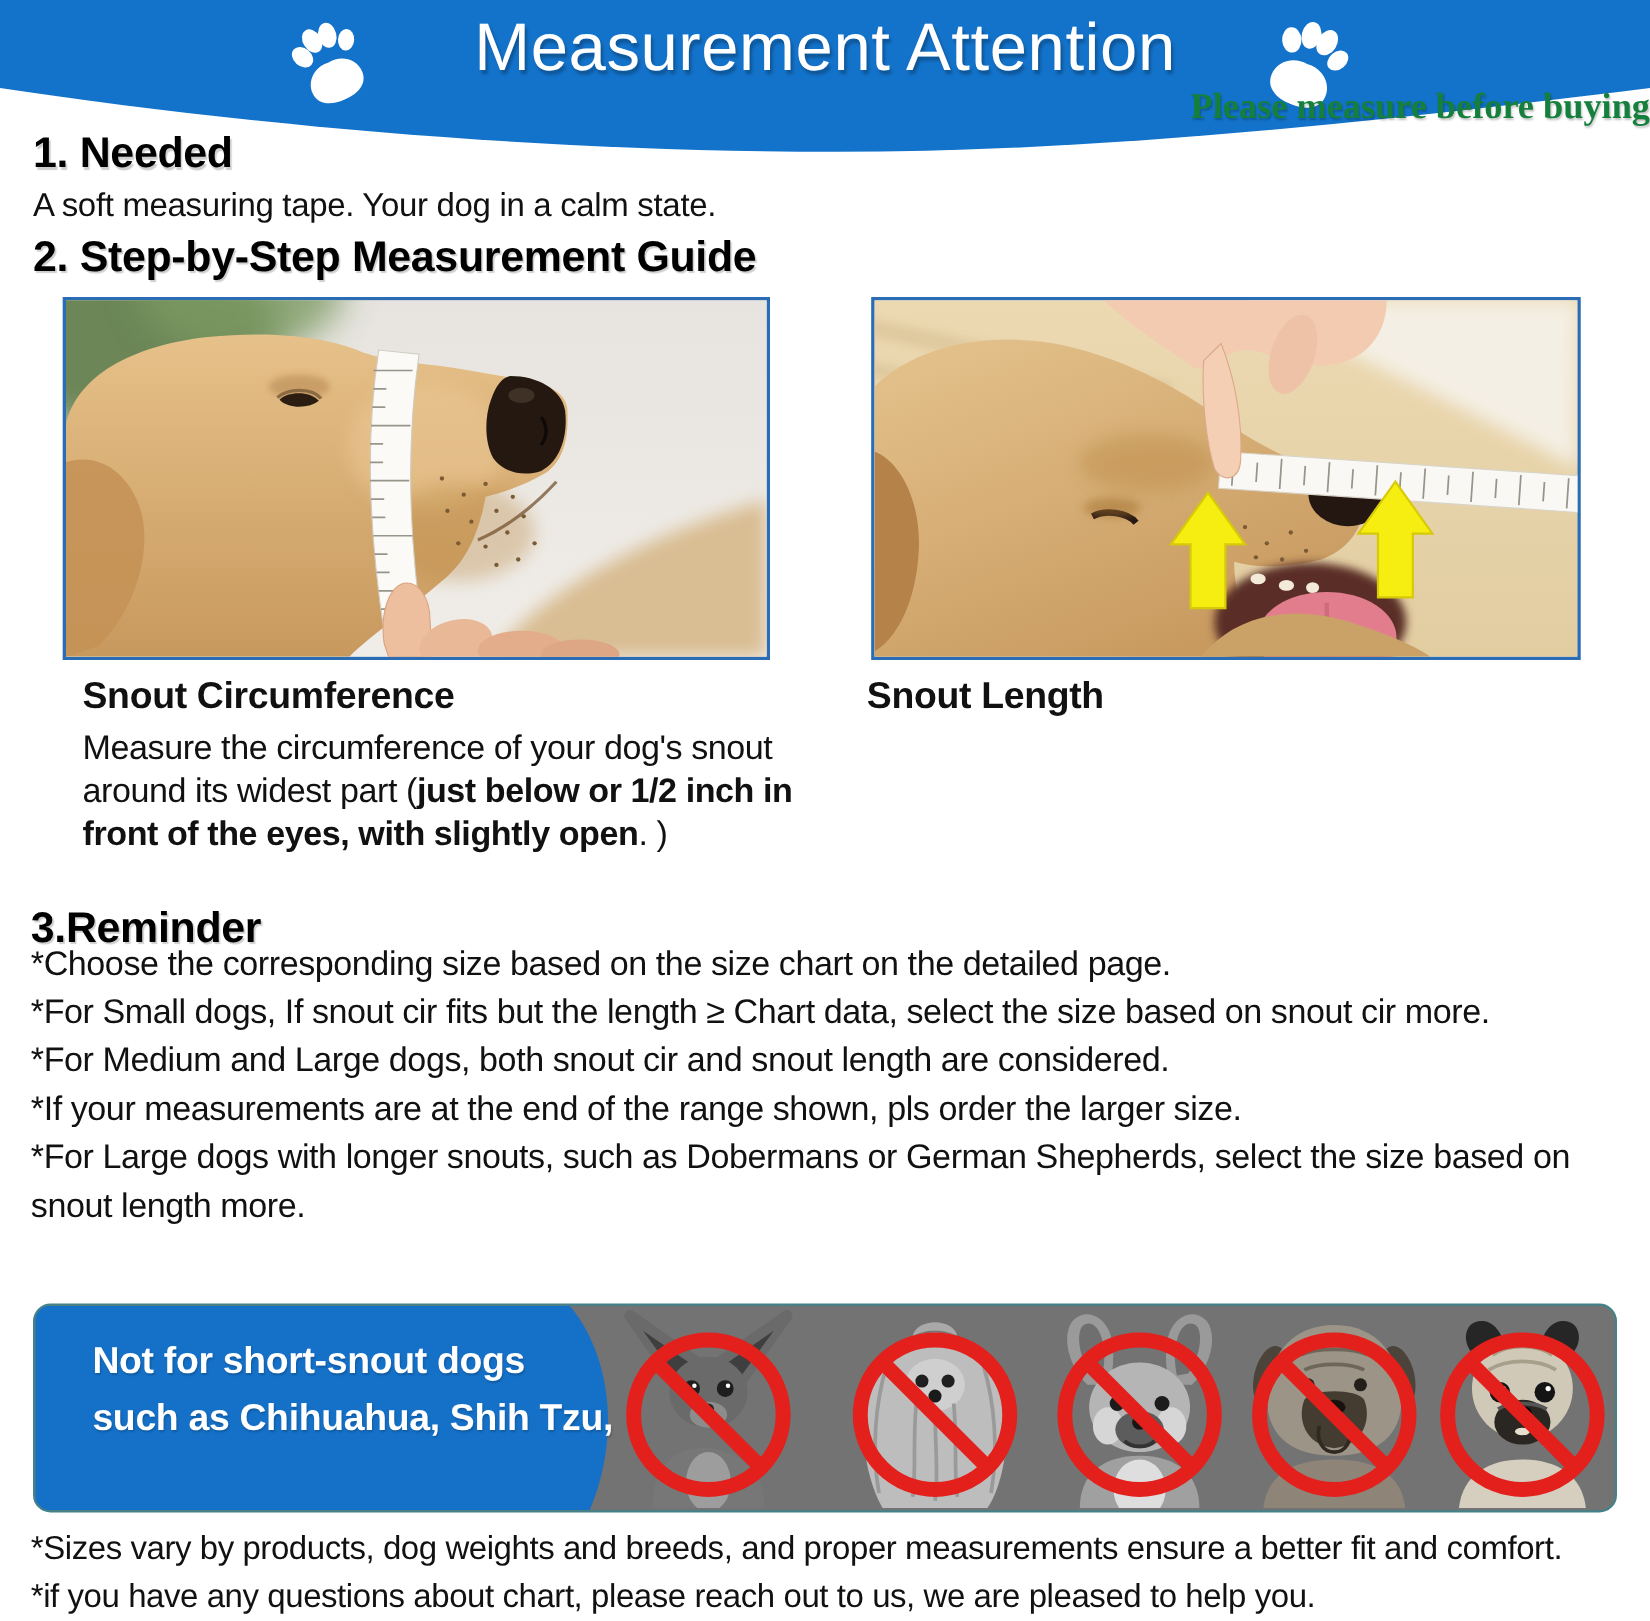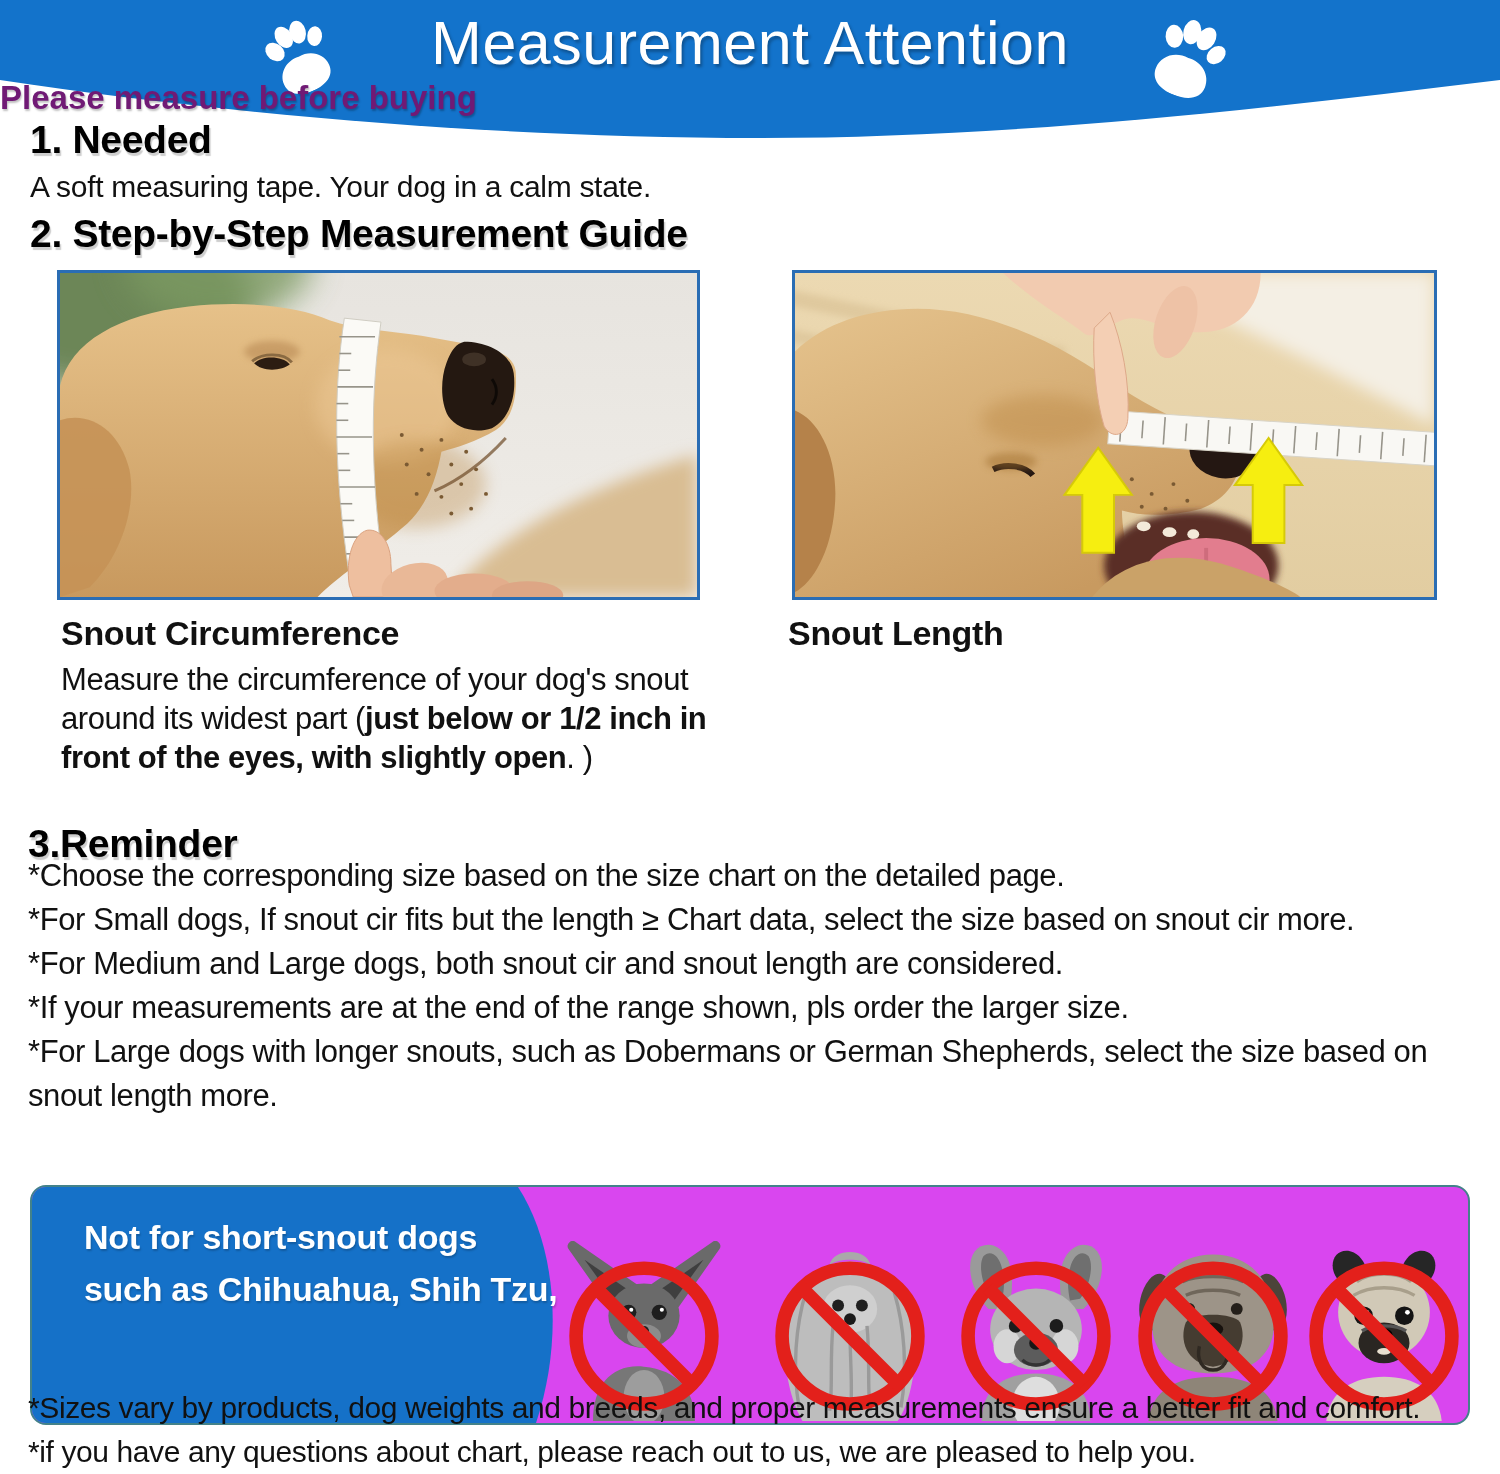--- a/index.html
+++ b/index.html
@@ -5,23 +5,23 @@
   html,body{margin:0;padding:0;background:#ffffff;}
   body{width:1500px;height:1474px;position:relative;overflow:hidden;
        font-family:"Liberation Sans",sans-serif;color:#111;}
 
   
   .banner{position:absolute;top:0;left:0;width:1500px;height:152px;}
   .banner-bg{position:absolute;top:0;left:0;width:1500px;height:152px;}
   .title{position:absolute;top:8px;left:0;width:100%;text-align:center;
          font-size:61px;font-weight:normal;color:#fff;letter-spacing:0.5px;
          text-shadow:2px 3px 3px rgba(0,0,0,.28);}
-  .subtitle{position:absolute;top:79px;left:0;width:100%;text-align:left;
-            font-size:33px;font-weight:bold;color:#701a75;
-            text-shadow:1px 2px 2px rgba(0,0,0,.25);}
+  .subtitle{position:absolute;top:79px;left:0;width:100%;text-align:right;
+            font-size:33px;font-weight:bold;color:#15803d;
+            text-shadow:1px 2px 2px rgba(0,0,0,.25);font-family:Liberation Serif, serif;}
   .paw{position:absolute;}
   .paw-left{left:256px;top:12px;width:82px;height:82px;transform:rotate(-24deg);}
   .paw-right{left:1146px;top:10px;width:88px;height:88px;transform:rotate(22deg);}
 
   
   .bluehead{position:absolute;margin:0;color:#000000;font-weight:bold;font-size:39px;
             letter-spacing:-0.3px;text-shadow:1.5px 2.5px 1px rgba(80,80,80,.28);}
   #h-needed{top:118px;left:30px;}
   #p-needed{position:absolute;top:170px;left:30px;margin:0;font-size:30px;font-weight:500;
             letter-spacing:-0.3px;}
@@ -29,35 +29,35 @@
 
   
   .photo{position:absolute;top:270px;height:330px;border:3px solid #2a6db4;
          box-sizing:border-box;background:#e9e6e1;}
   #photo-left{left:57px;width:643px;}
   #photo-right{left:792px;width:645px;}
   .photo svg{display:block;width:100%;height:100%;}
 
   
   .caption{position:absolute;top:614px;}
-  #cap-left{left:61px;width:652px;}
+  #cap-left{left:75px;width:652px;}
   #cap-right{left:788px;width:660px;}
   .caption h3{margin:0 0 7px 0;font-size:34px;font-weight:bold;letter-spacing:-0.3px;}
   .caption p{margin:0;font-size:31px;line-height:39px;font-weight:500;letter-spacing:-0.4px;}
   .caption b{font-weight:bold;}
 
   
   #h-reminder{top:798px;left:28px;margin-top:24px;}
   #reminder-list{position:absolute;top:854px;left:28px;width:1455px;}
   #reminder-list p{margin:0;font-size:31px;line-height:44px;font-weight:500;letter-spacing:-0.4px;}
 
   
-  #notbox{position:absolute;top:1185px;left:30px;width:1440px;height:240px;
+  #notbox{position:absolute;top:1185px;left:30px;width:1440px;height:190px;
           box-sizing:border-box;border:2px solid #43828a;border-radius:16px;
-          overflow:hidden;background:#d946ef;}
+          overflow:hidden;background:#737373;}
   .bluewave{position:absolute;top:0;left:0;width:100%;height:100%;}
   .notbox-text{position:absolute;top:24px;left:52px;color:#fff;font-size:34px;
                font-weight:bold;line-height:52px;letter-spacing:-0.3px;
                text-shadow:1px 2px 2px rgba(0,0,0,.2);}
   .dog{position:absolute;bottom:2px;width:172px;height:180px;}
   .dog svg{width:100%;height:100%;display:block;}
   .ban{stroke:#e3201b;stroke-width:8;fill:none;}
 
   
   .foot{position:absolute;left:28px;margin:0;font-size:30px;line-height:45px;

